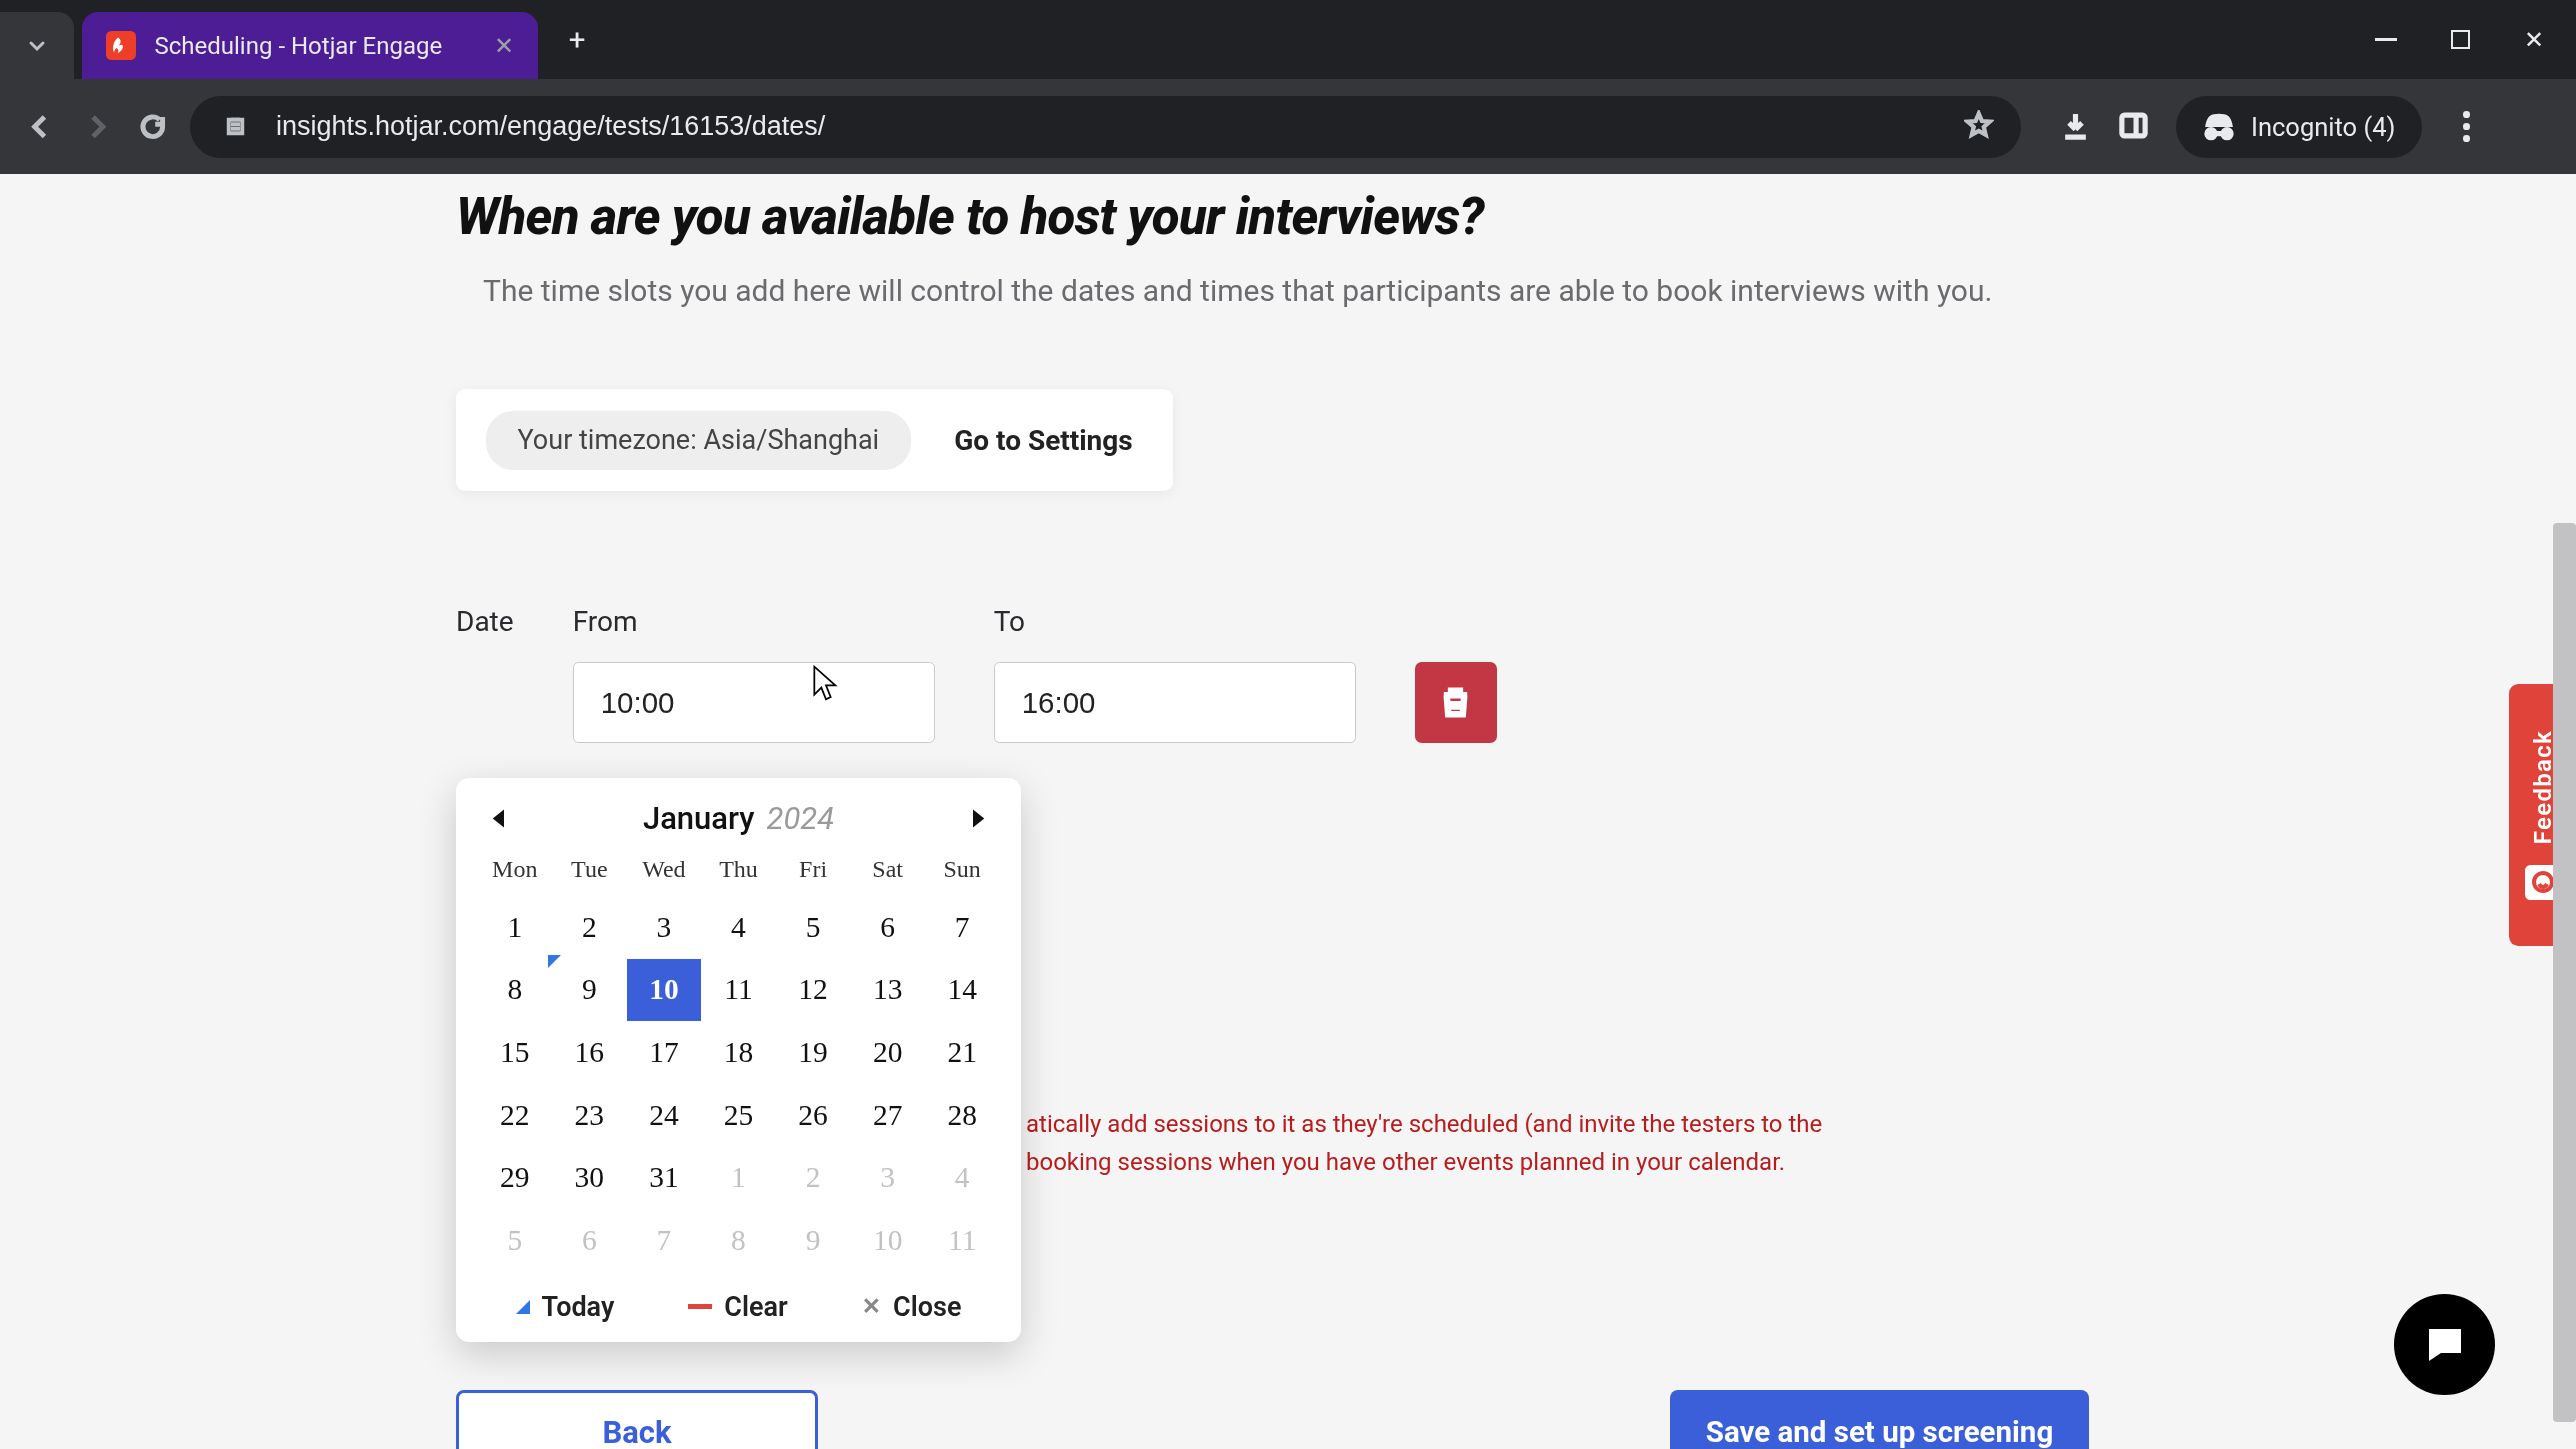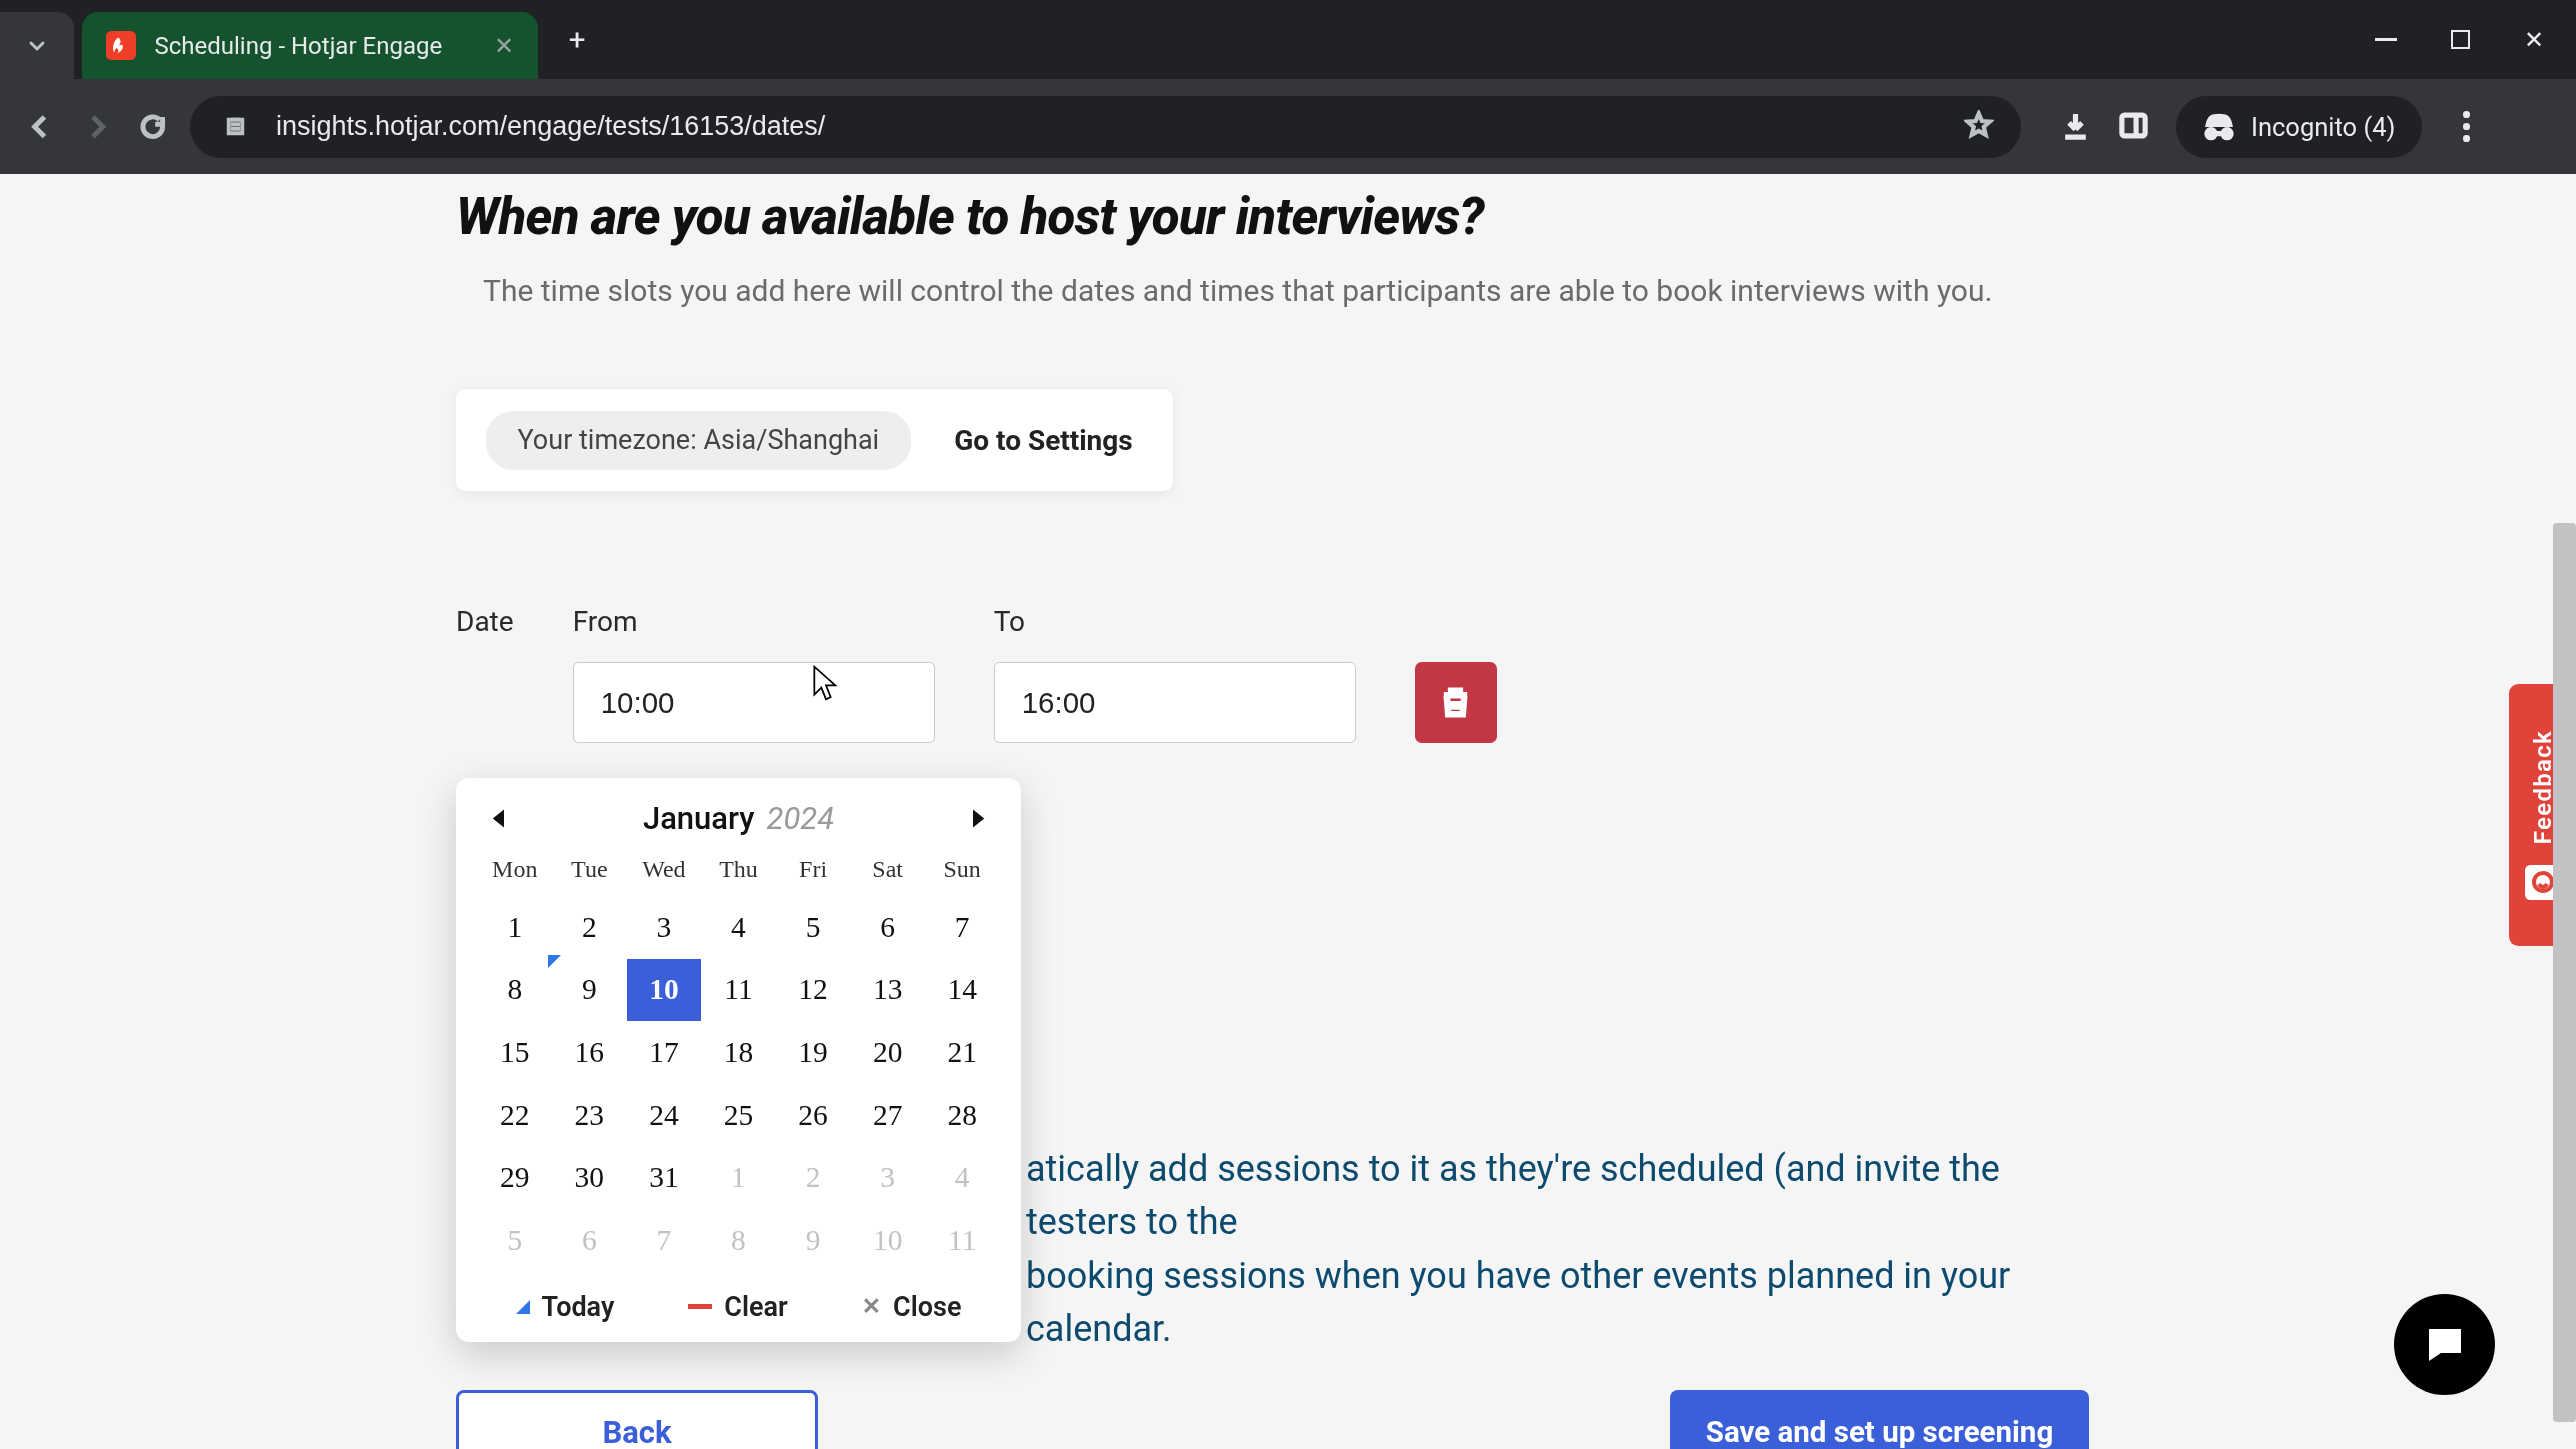--- a/index.html
+++ b/index.html
@@ -3,21 +3,21 @@
 <meta charset="utf-8">
 <style>
   * { box-sizing: border-box; margin: 0; padding: 0; }
   html, body { width: 2576px; height: 1449px; font-family: -apple-system, BlinkMacSystemFont, "Segoe UI", Roboto, sans-serif; overflow: hidden; }
   body { background: #202124; }
 
   
   .browser-chrome { position: relative; width: 100%; height: 79px; background: #202124; display: flex; align-items: stretch; }
   .tab-strip { height: 79px; display: flex; align-items: flex-end; padding-left: 0; }
   .tab-dropdown { width: 74px; height: 67px; background: #35363a; border-radius: 0 16px 0 0; display: flex; align-items: center; justify-content: center; cursor: pointer; }
-  .tab { height: 67px; background: #14532d; border-radius: 16px 16px 0 0; display: flex; align-items: center; padding: 0 24px; margin-left: 8px; min-width: 456px; }
+  .tab { height: 67px; background: #4c1d95; border-radius: 16px 16px 0 0; display: flex; align-items: center; padding: 0 24px; margin-left: 8px; min-width: 456px; }
   .tab-favicon { width: 29.5px; height: 29.5px; background: #ee3e27; border-radius: 5.4px; display: flex; align-items: center; justify-content: center; margin-right: 19px; }
   .tab-favicon svg { width: 19px; height: 19px; fill:#fff; }
   .tab-title { color: #e8eaed; font-size: 24px; flex: 1; }
   .tab-close { color: #9aa0a6; margin-left: 21.5px; font-size: 24px; cursor: pointer; }
   .new-tab { width: 40px; height: 40px; display: flex; align-items: center; justify-content: center; color: #e8eaed; font-size: 29.5px; margin-left: 19px; align-self: center; cursor: pointer; }
   .window-controls { margin-left: auto; display: flex; gap: 54px; padding-right: 32px; align-items: center; color: #e8eaed; }
   .window-controls span { font-size: 24px; cursor: pointer; }
   .wc-min { width:21.5px; height:2.7px; background:#e8eaed; display:inline-block; }
   .wc-max { width:19px; height:19px; border:2px solid #e8eaed; display:inline-block; }
   .wc-close { font-size:28px; }
@@ -72,21 +72,21 @@
   .cal-day { font-size:29.5px; color:#111; padding:14.8px 0; cursor:pointer; position:relative; }
   .cal-day.sel { background:#3a5fd9; color:#fff; font-weight:700; }
   .cal-day.today::before { content:""; position:absolute; top:-4px; left:-4px; width:0; height:0; border-top:13.4px solid #2f77e6; border-right:13.4px solid transparent; }
   .cal-day.muted { color:#c2c2c5; }
   .cal-footer { display:flex; justify-content:center; gap:74px; padding-top:19px; border-top:none; }
   .cal-action { display:flex; align-items:center; gap:12px; font-size:27px; font-weight:600; color:#222; cursor:pointer; }
   .cal-action .mk-today { width:0; height:0; border-bottom:14.8px solid #2f77e6; border-left:14.8px solid transparent; transform:rotate(0deg); }
   .cal-action .mk-clear { width:24px; height:5.4px; background:#e0433a; }
   .cal-action .mk-close { font-size:23px; color:#888; font-weight:700; }
 
-  .info-text { position:absolute; left:1026px; top:calc(13.4px + 517px + 74px + 329px); width:1047px; font-size:36px; color:#0c4a6e; line-height:1.45;margin-top:36px; }
+  .info-text { position:absolute; left:1026px; top:calc(13.4px + 517px + 74px + 329px); width:1047px; font-size:24px; color:#b91c1c; line-height:1.45; }
   .info-text .line2 { display:block; margin-top:2.7px; }
 
   .footer-btns { position:absolute; left:456px; bottom:-25.5px; display:flex; gap:852px; }
   .btn-back { width:362px; height:85px; background:#fff; border:3.4px solid #3a5fd9; border-radius:8px; color:#3a5fd9; font-size:31px; font-weight:700; display:flex; align-items:center; justify-content:center; cursor:pointer; }
   .btn-primary { width:419px; height:85px; background:#3a5fd9; border-radius:8px; color:#fff; font-size:29.5px; font-weight:700; display:flex; align-items:center; justify-content:center; cursor:pointer; }
 
   .feedback-tab { position:absolute; right:0; top:510px; width:67px; height:262px; background:#e0433a; border-radius:9.4px 0 0 9.4px; display:flex; flex-direction:column; align-items:center; justify-content:center; gap:20px; cursor:pointer; }
   .feedback-tab .txt { writing-mode:vertical-rl; transform:rotate(180deg); color:#fff; font-size:24px; font-weight:600; letter-spacing:1.3px; }
   .feedback-tab .smile { width:35px; height:35px; background:#fff; border-radius:5.4px; display:flex; align-items:center; justify-content:center; }
   .feedback-tab .smile svg { width:24px; height:24px; stroke:#e0433a; fill:none; stroke-width:4; }

